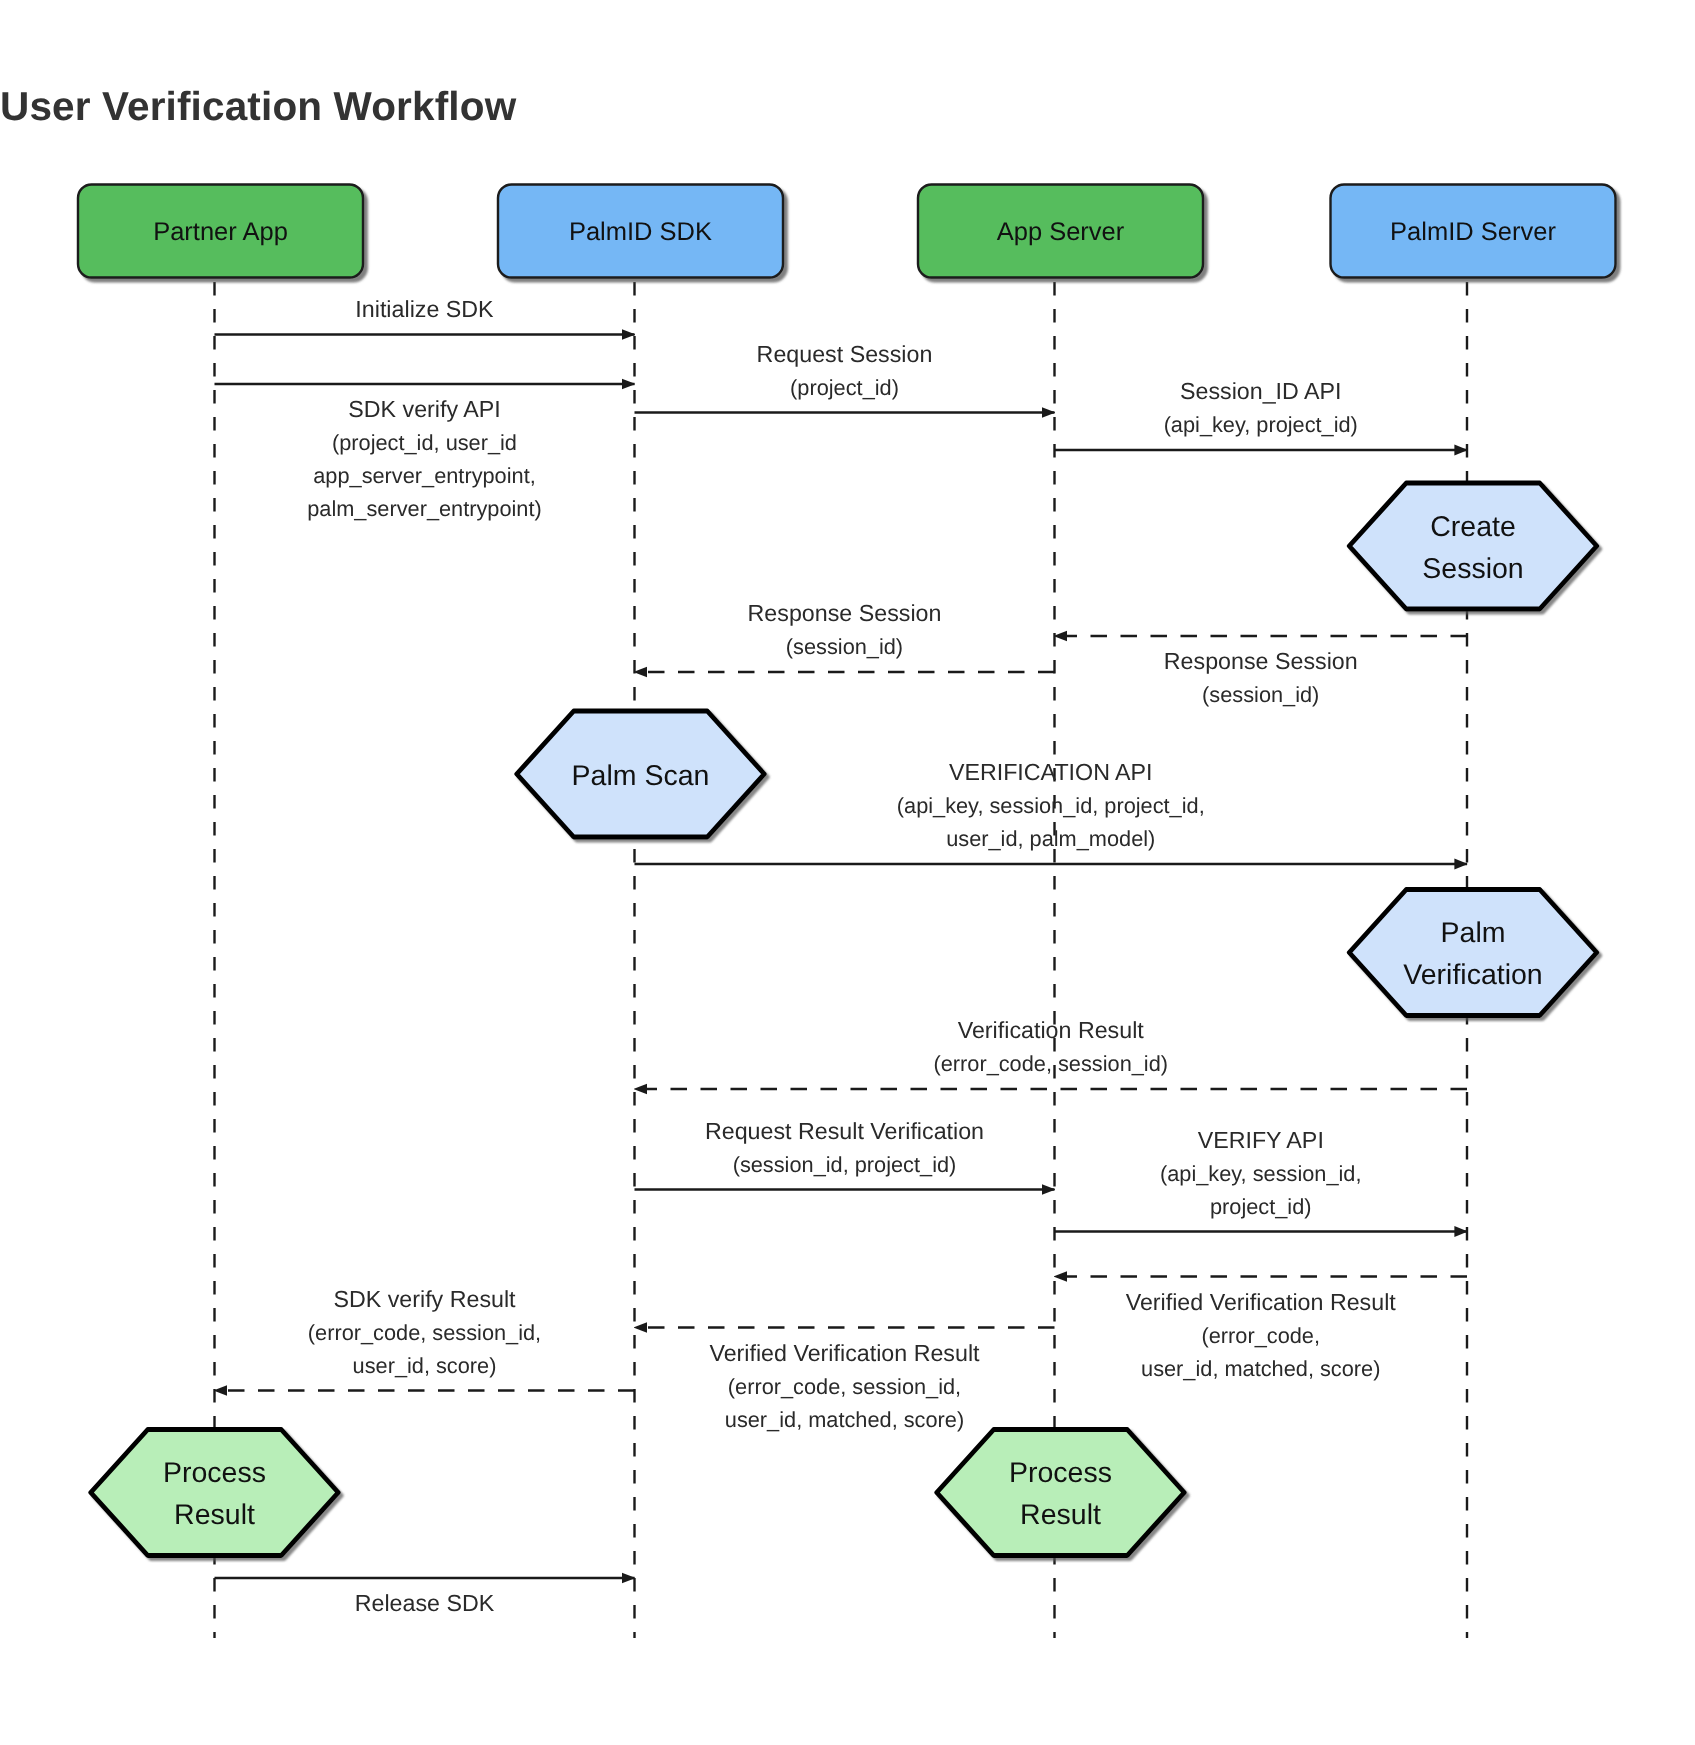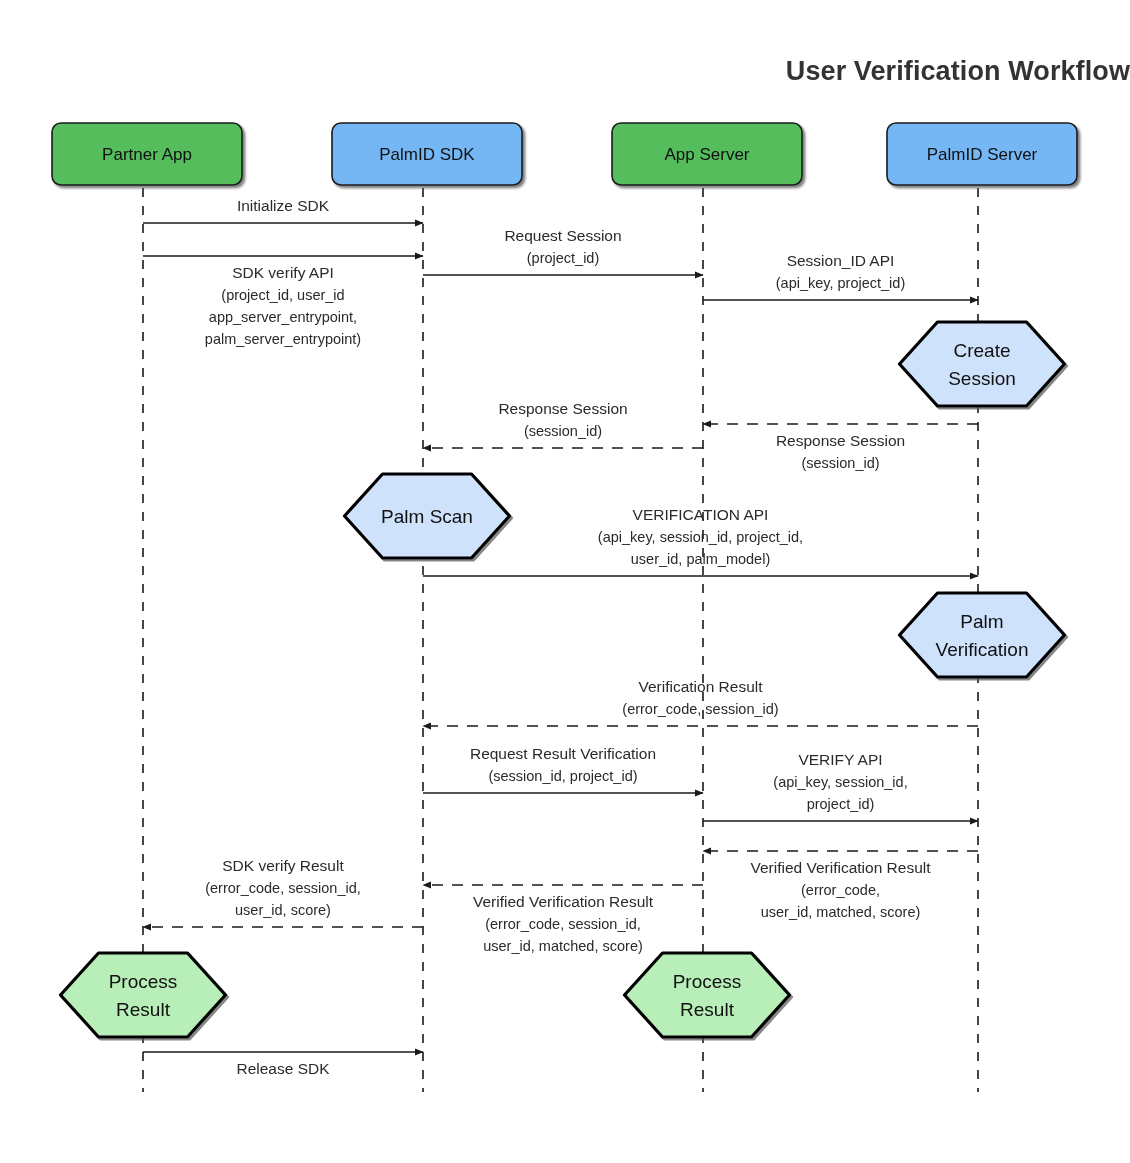--- a/index.html
+++ b/index.html
@@ -17,21 +17,21 @@
     width: 1130px;
     height: 1163px;
     background: #ffffff;
     overflow: hidden;
   }
   #diagram-title {
     position: absolute;
     left: 0;
     top: 56px;
     width: 1130px;
-    text-align: right;
+    text-align: left;
     font-size: 27px;
     font-weight: bold;
     color: #333333;
     letter-spacing: 0.1px;
   }
   svg#diagram-svg {
     position: absolute;
     left: 0;
     top: 0;
     width: 1130px;

